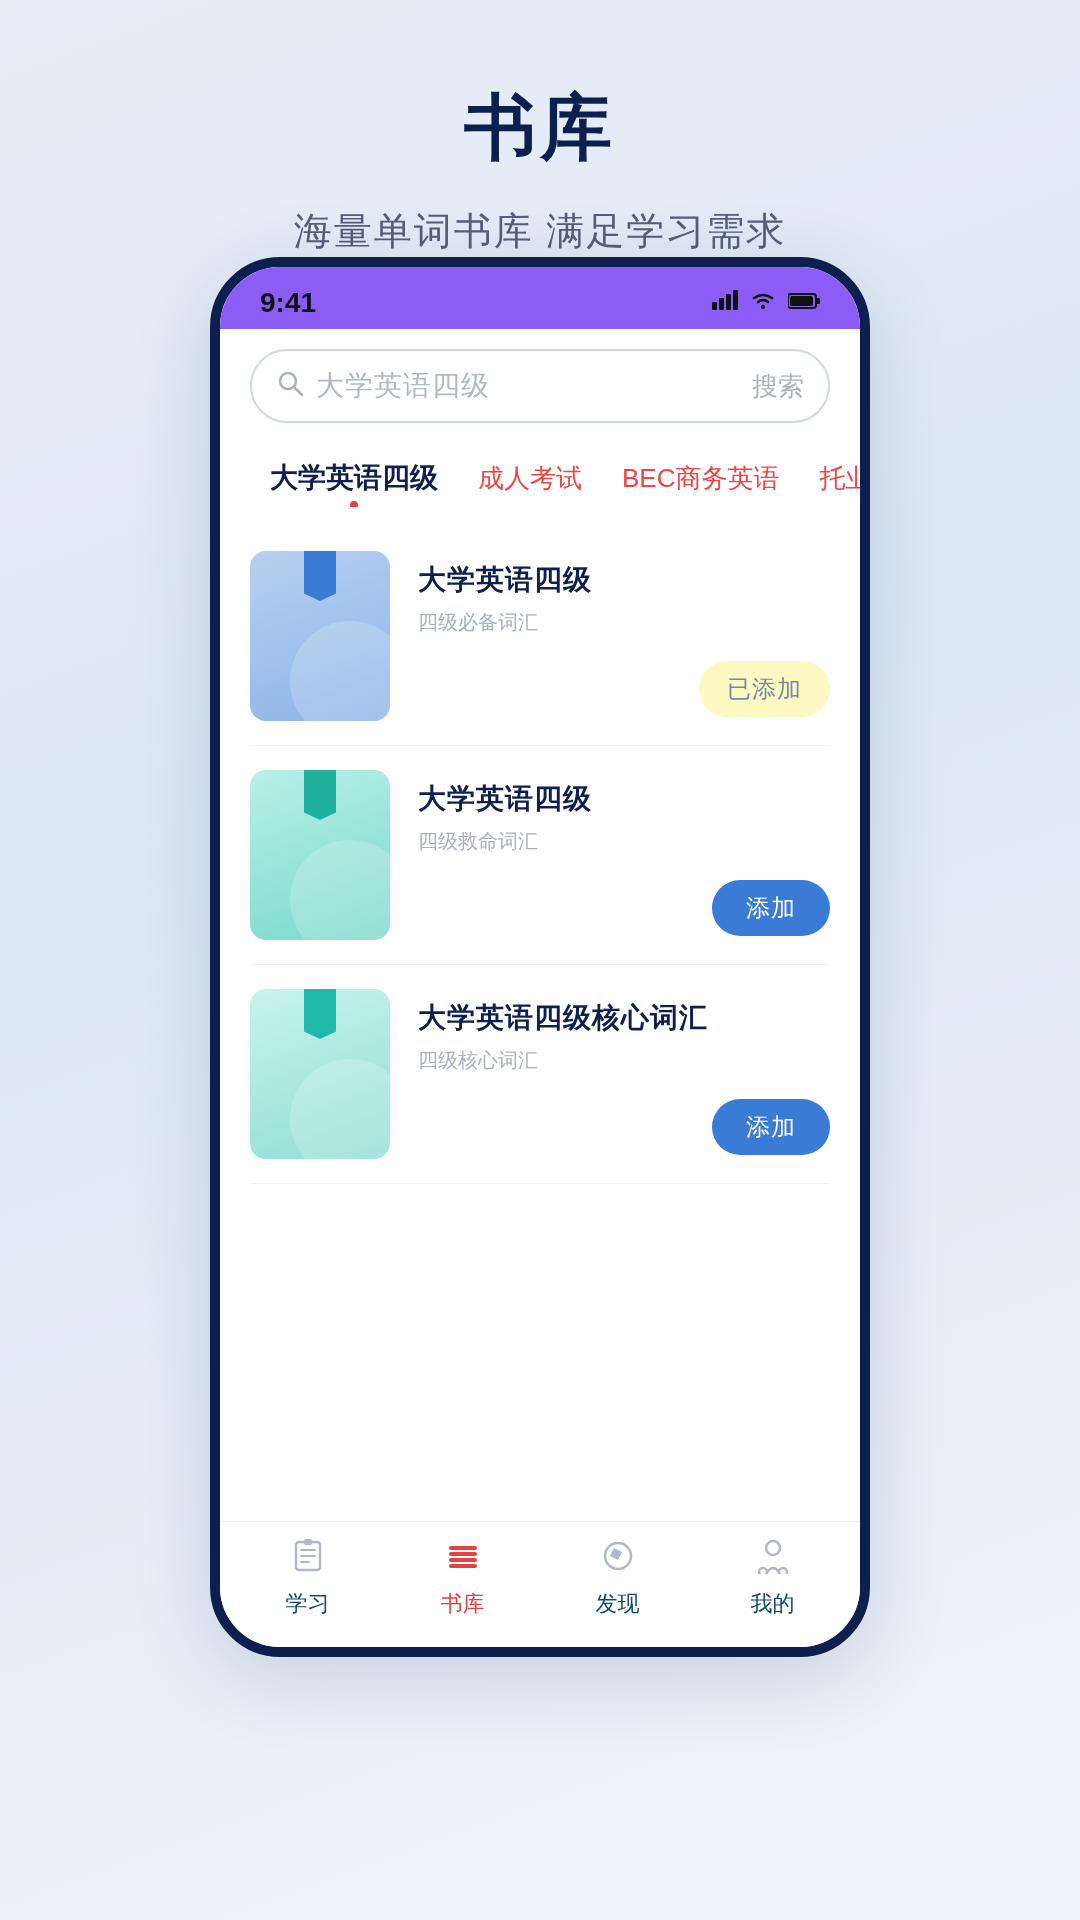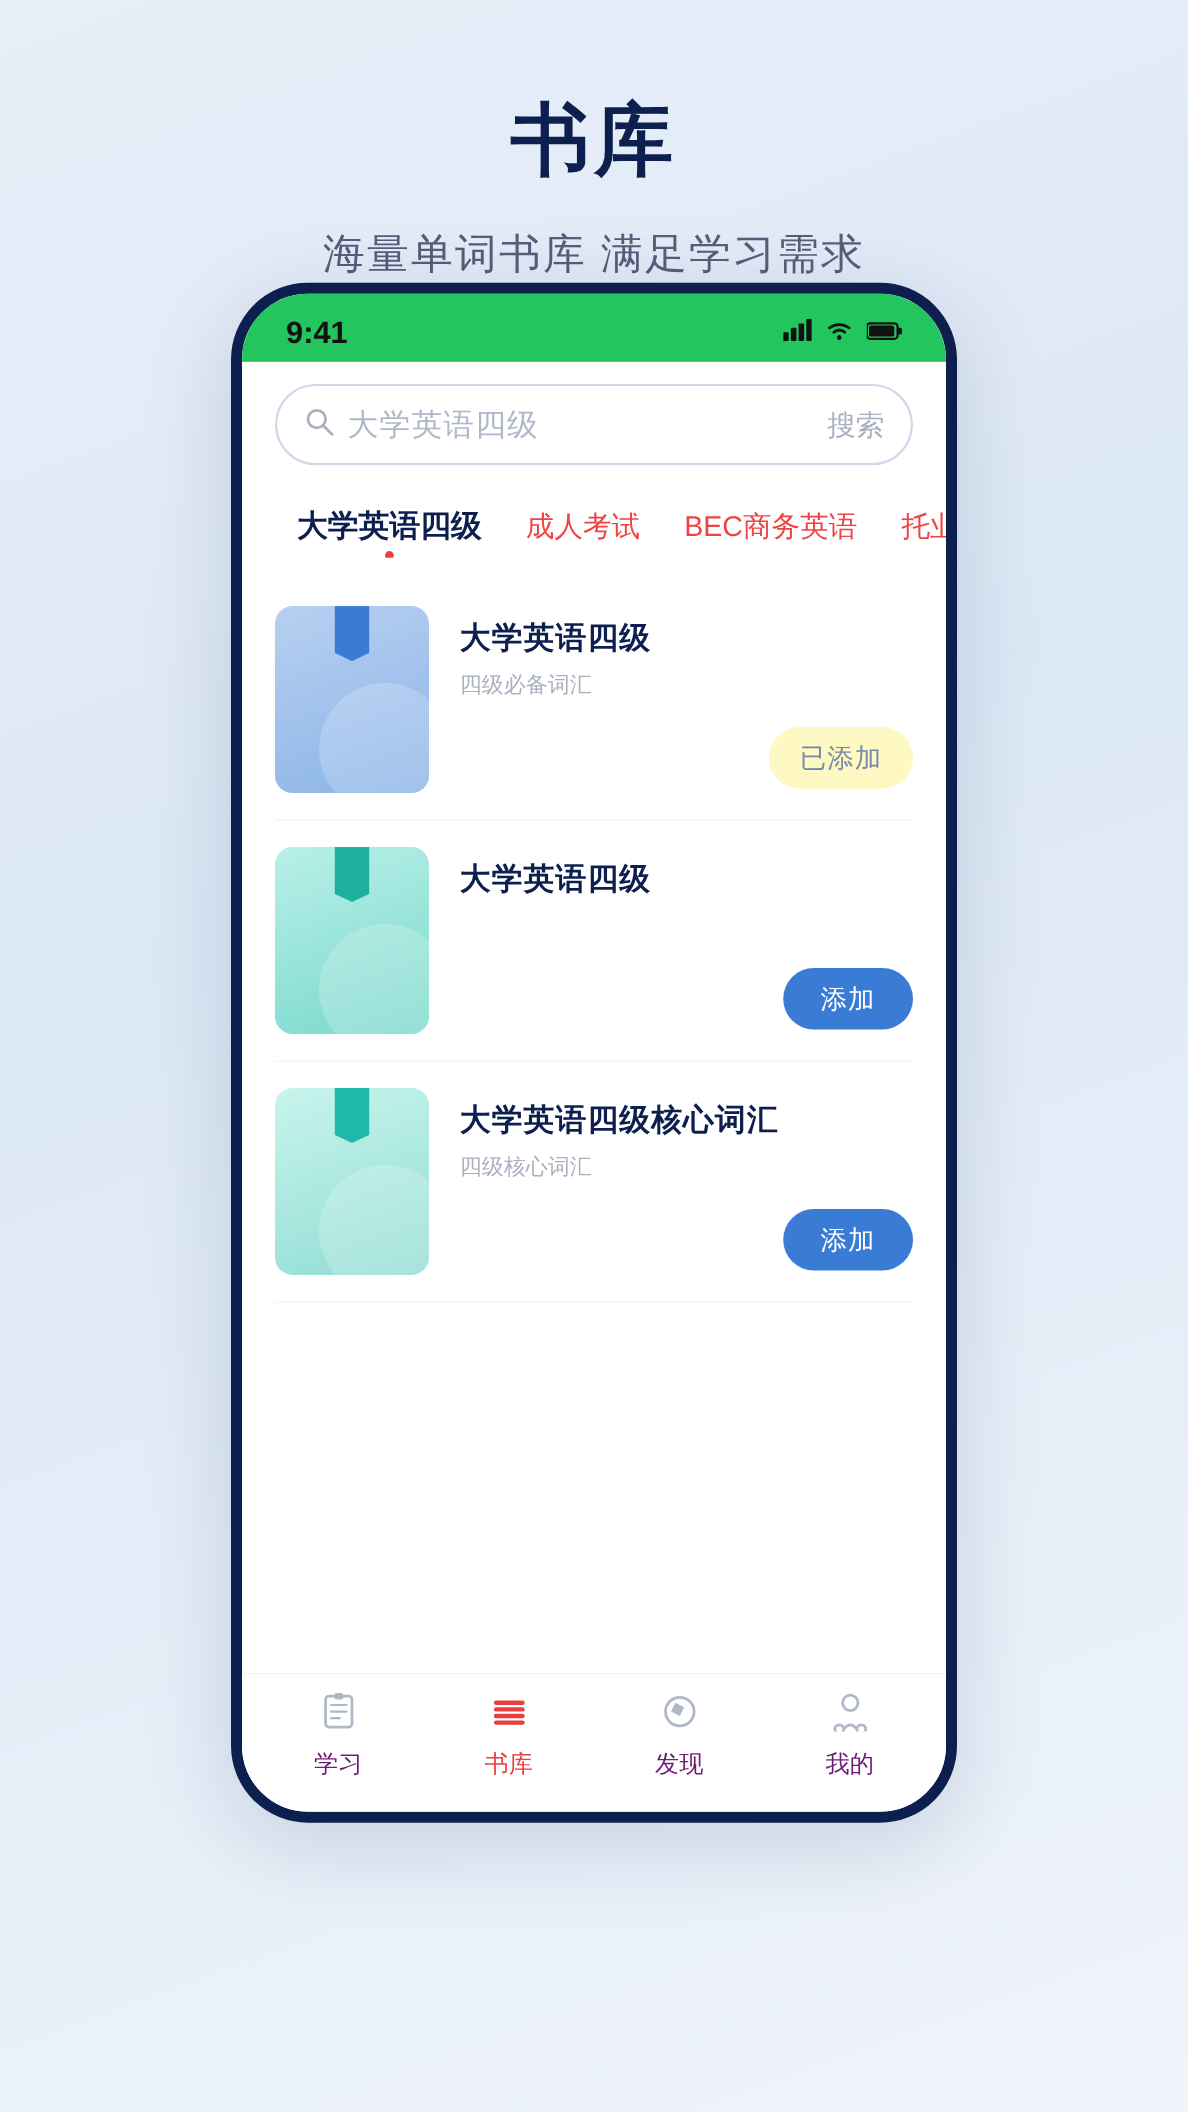--- a/index.html
+++ b/index.html
@@ -42,21 +42,21 @@
       position: relative;
       box-shadow: 0 20px 80px rgba(13,31,78,0.15);
     }
 
     
     .status-bar {
       display: flex;
       justify-content: space-between;
       align-items: center;
       padding: 20px 40px 10px 40px;
-      background: #22c55e;
+      background: #8b5cf6;
     }
     .status-time {
       font-size: 28px;
       font-weight: 600;
       color: #111;
     }
     .status-icons {
       display: flex;
       align-items: center;
       gap: 12px;
@@ -296,21 +296,21 @@
     }
     .nav-icon {
       font-size: 36px;
       color: #b0b8c8;
     }
     .nav-icon.active {
       color: #e84040;
     }
     .nav-label {
       font-size: 22px;
-      color: #701a75;
+      color: #0c4a6e;
     }
     .nav-label.active {
       color: #e84040;
     }
   </style>
 </head>
 <body>
 
 <h1 class="page-title">书库</h1>
 <p class="page-subtitle">海量单词书库 满足学习需求</p>
@@ -390,20 +390,21 @@
       </div>
     </div>
 
     <div class="book-item">
       <div class="book-cover book-cover-2">
         <div class="bookmark"></div>
         <div class="circle-deco"></div>
       </div>
       <div class="book-info">
         <span class="book-title">大学英语四级</span>
+        <span class="book-desc">四级救命词汇</span>
       </div>
       <div class="book-action">
         <button class="btn-add">添加</button>
       </div>
     </div>
 
     <div class="book-item">
       <div class="book-cover book-cover-3">
         <div class="bookmark"></div>
         <div class="circle-deco"></div>

